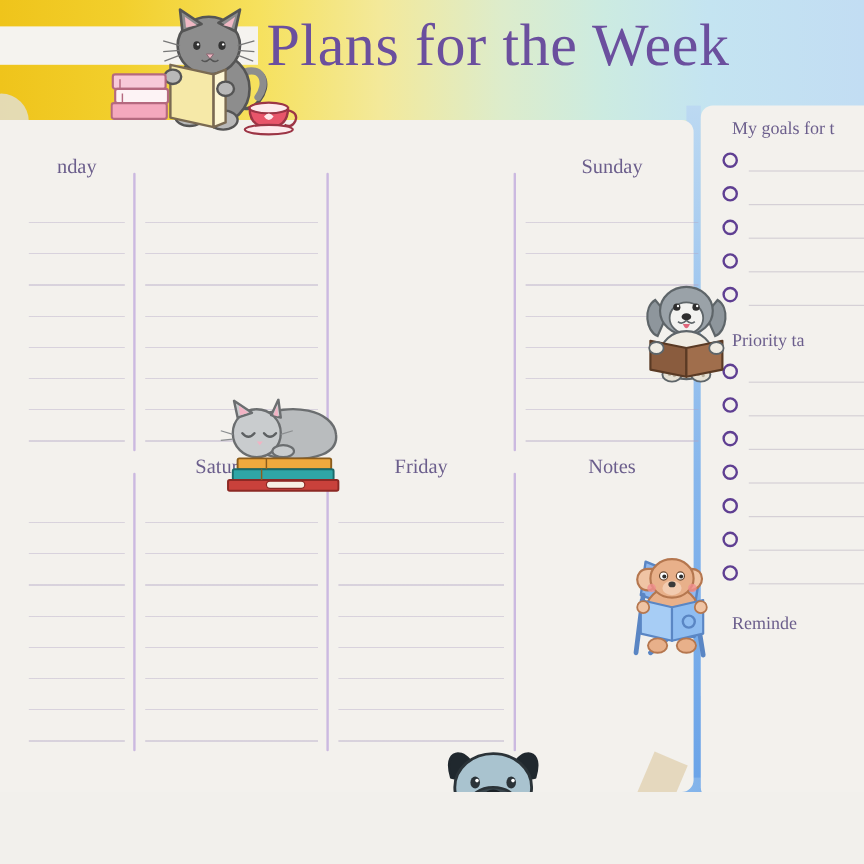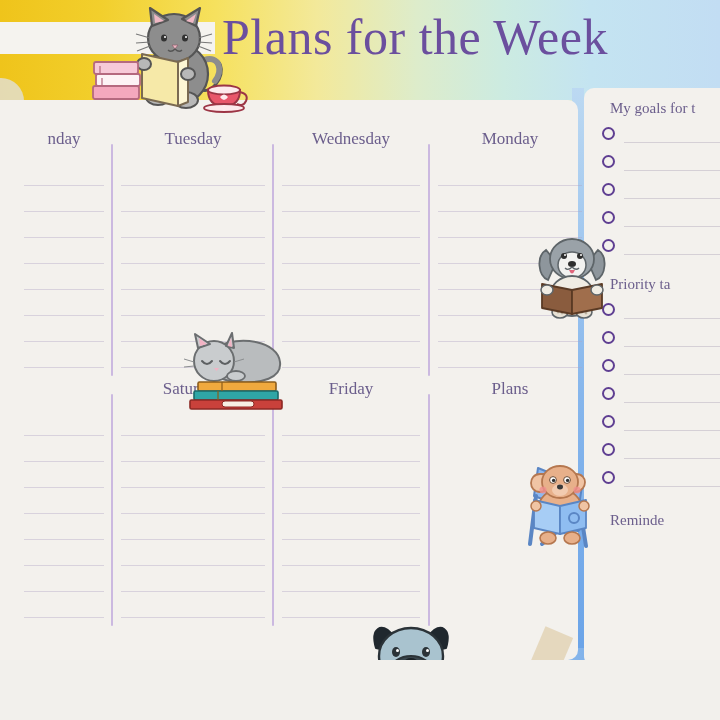--- a/index.html
+++ b/index.html
@@ -210,33 +210,28 @@
   <div class="title">Plans for the Week</div>
 
   <div class="grid-row row-1">
     <div class="col" style="left:0px;width:96px;">
       <div class="col-label">nday</div>
       <div class="col-lines"></div>
     </div>
     <div class="vdiv" style="left:95px;"></div>
 
     <div class="col" style="left:97px;width:160px;">
-      <div class="col-label">Tuesday</div>
       <div class="col-lines"></div>
     </div>
     <div class="vdiv" style="left:256px;"></div>
 
-    <div class="col" style="left:258px;width:154px;">
-      <div class="col-label">Wednesday</div>
-      <div class="col-lines"></div>
-    </div>
     <div class="vdiv" style="left:412px;"></div>
 
     <div class="col" style="left:414px;width:160px;">
-      <div class="col-label">Monday</div>
+      <div class="col-label">Sunday</div>
       <div class="col-lines"></div>
     </div>
   </div>
 
   <div class="grid-row row-2">
     <div class="col" style="left:0px;width:96px;">
       <div class="col-lines"></div>
     </div>
     <div class="vdiv" style="left:95px;"></div>
 
@@ -246,21 +241,21 @@
     </div>
     <div class="vdiv" style="left:256px;"></div>
 
     <div class="col" style="left:258px;width:154px;">
       <div class="col-label">Friday</div>
       <div class="col-lines"></div>
     </div>
     <div class="vdiv" style="left:412px;"></div>
 
     <div class="col" style="left:414px;width:160px;">
-      <div class="col-label">Plans</div>
+      <div class="col-label">Notes</div>
     </div>
   </div>
 
   <div class="rsec sec-goals">
     <div class="rsec-title">My goals for t</div>
     <div class="rlist">
       <div class="ritem">
         <span class="rcircle"></span>
         <span class="rline"></span>
       </div>

